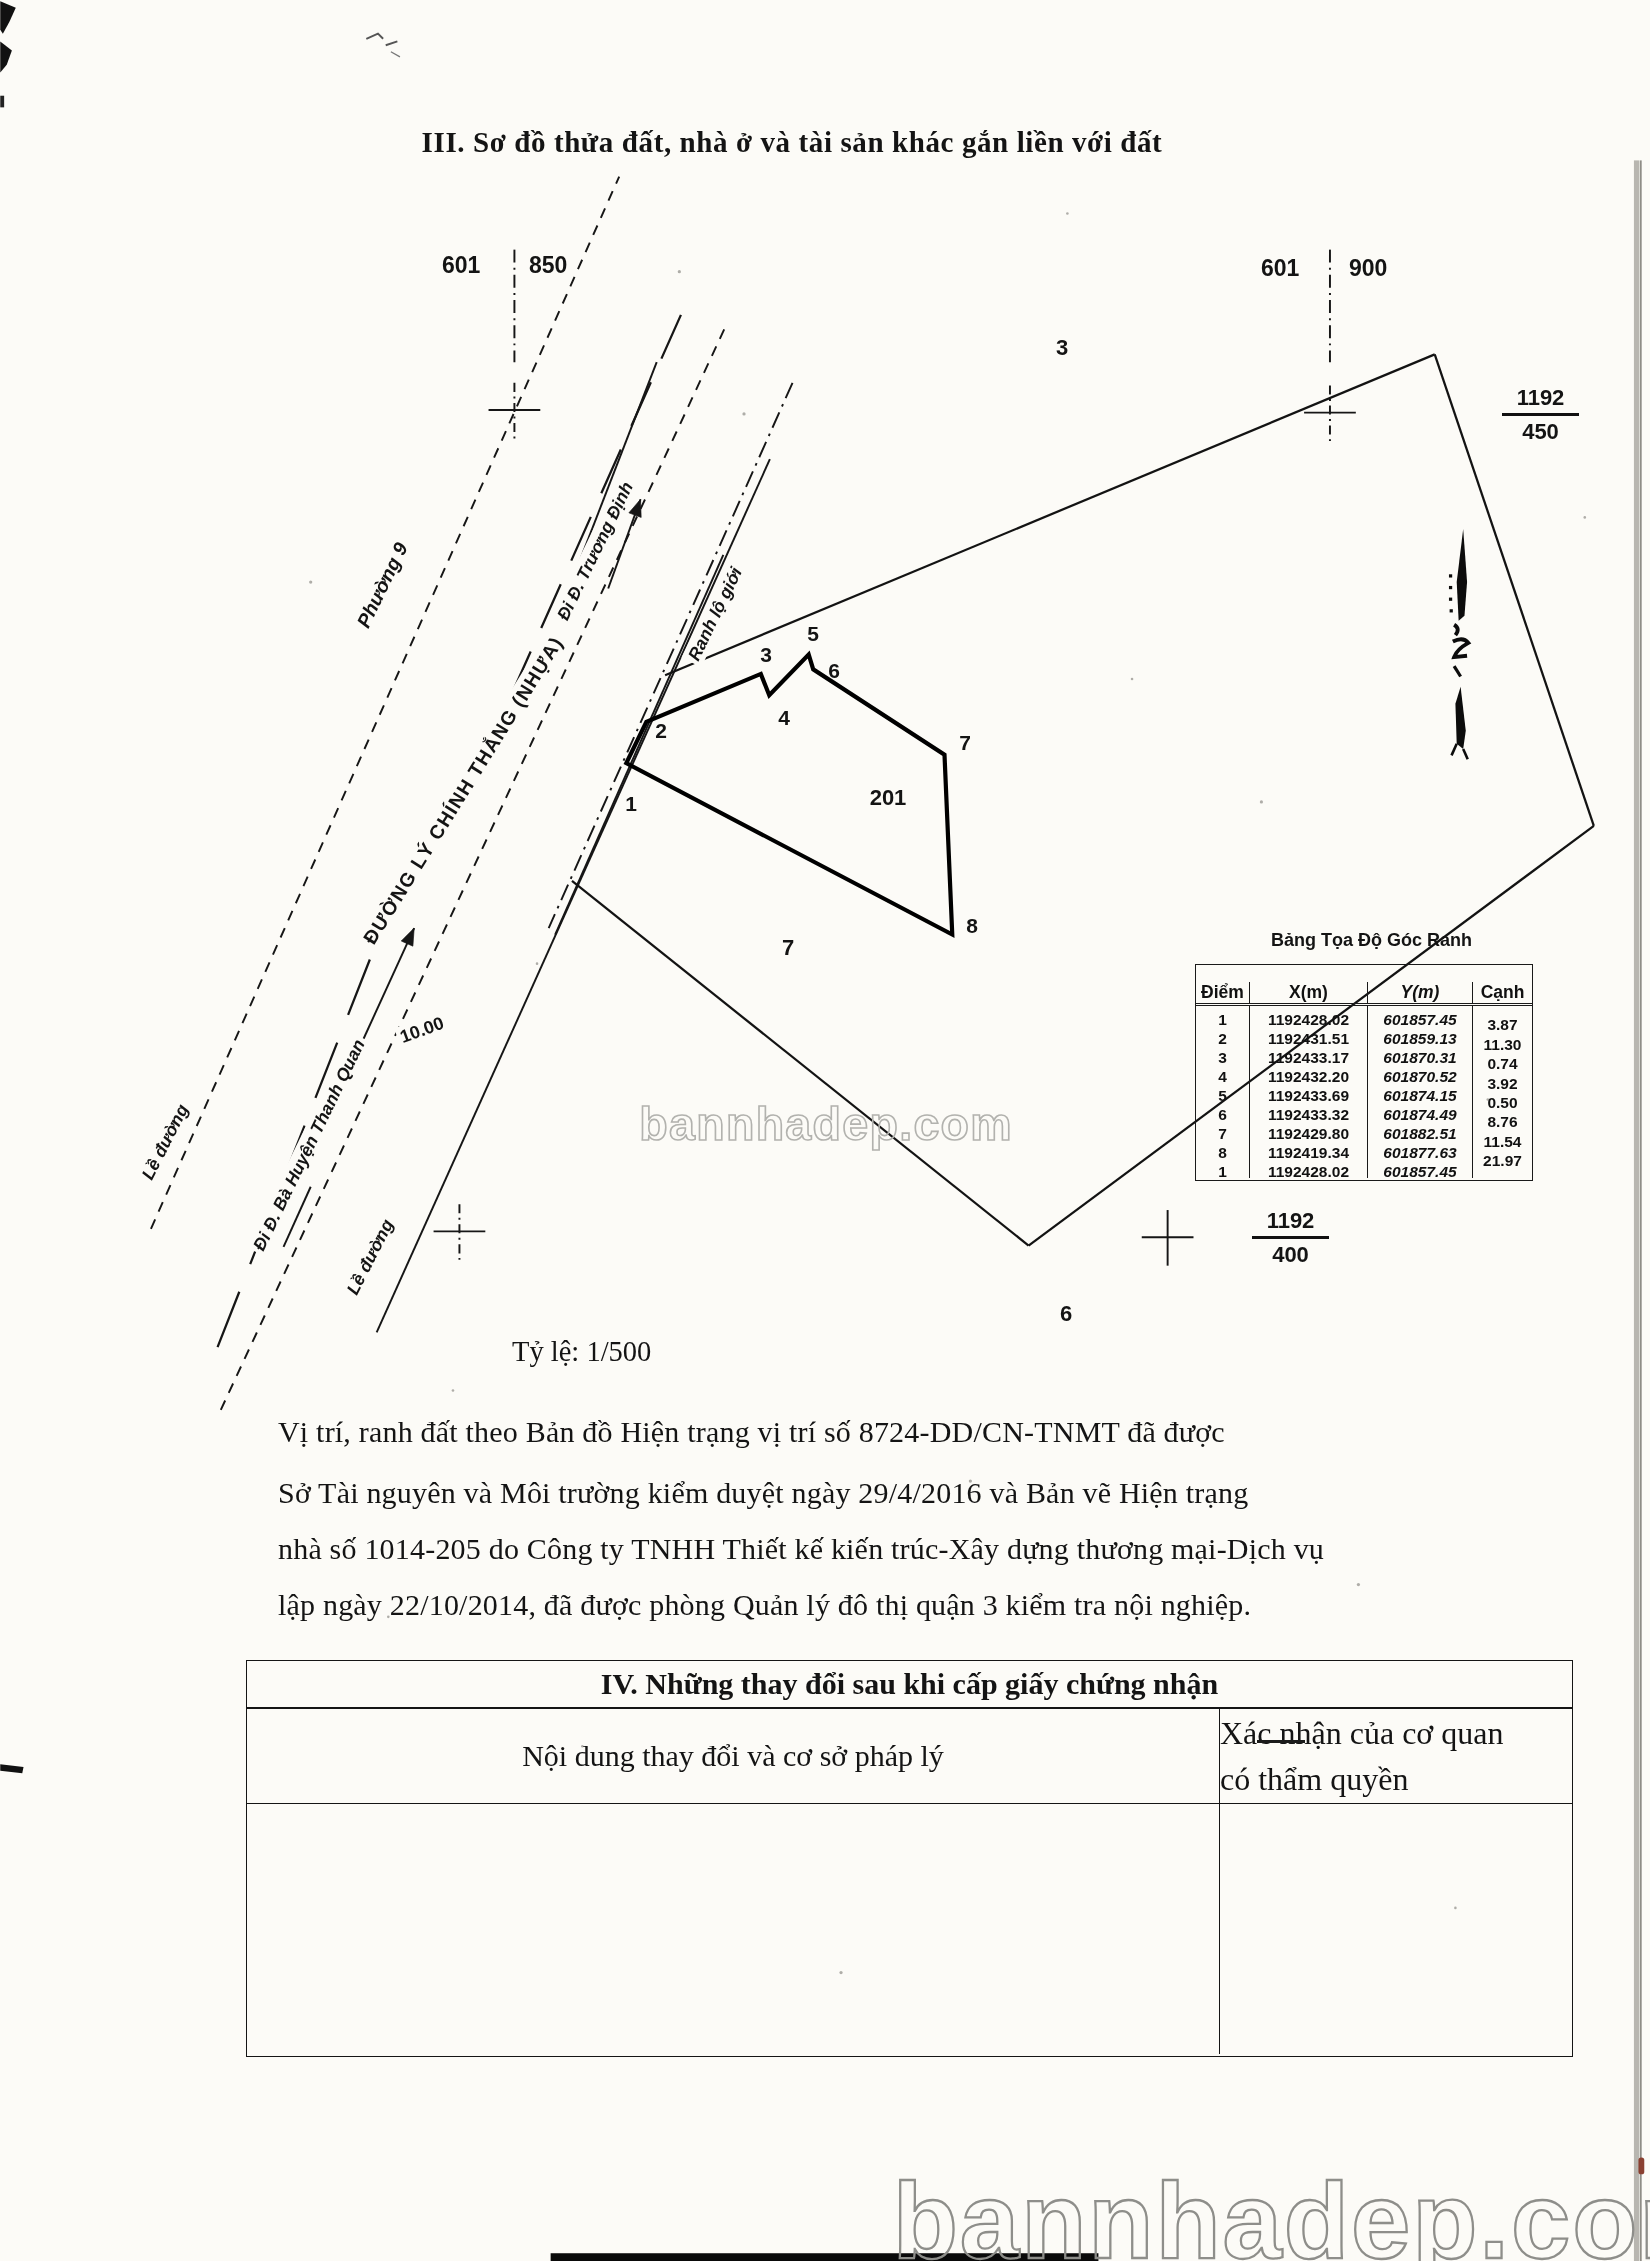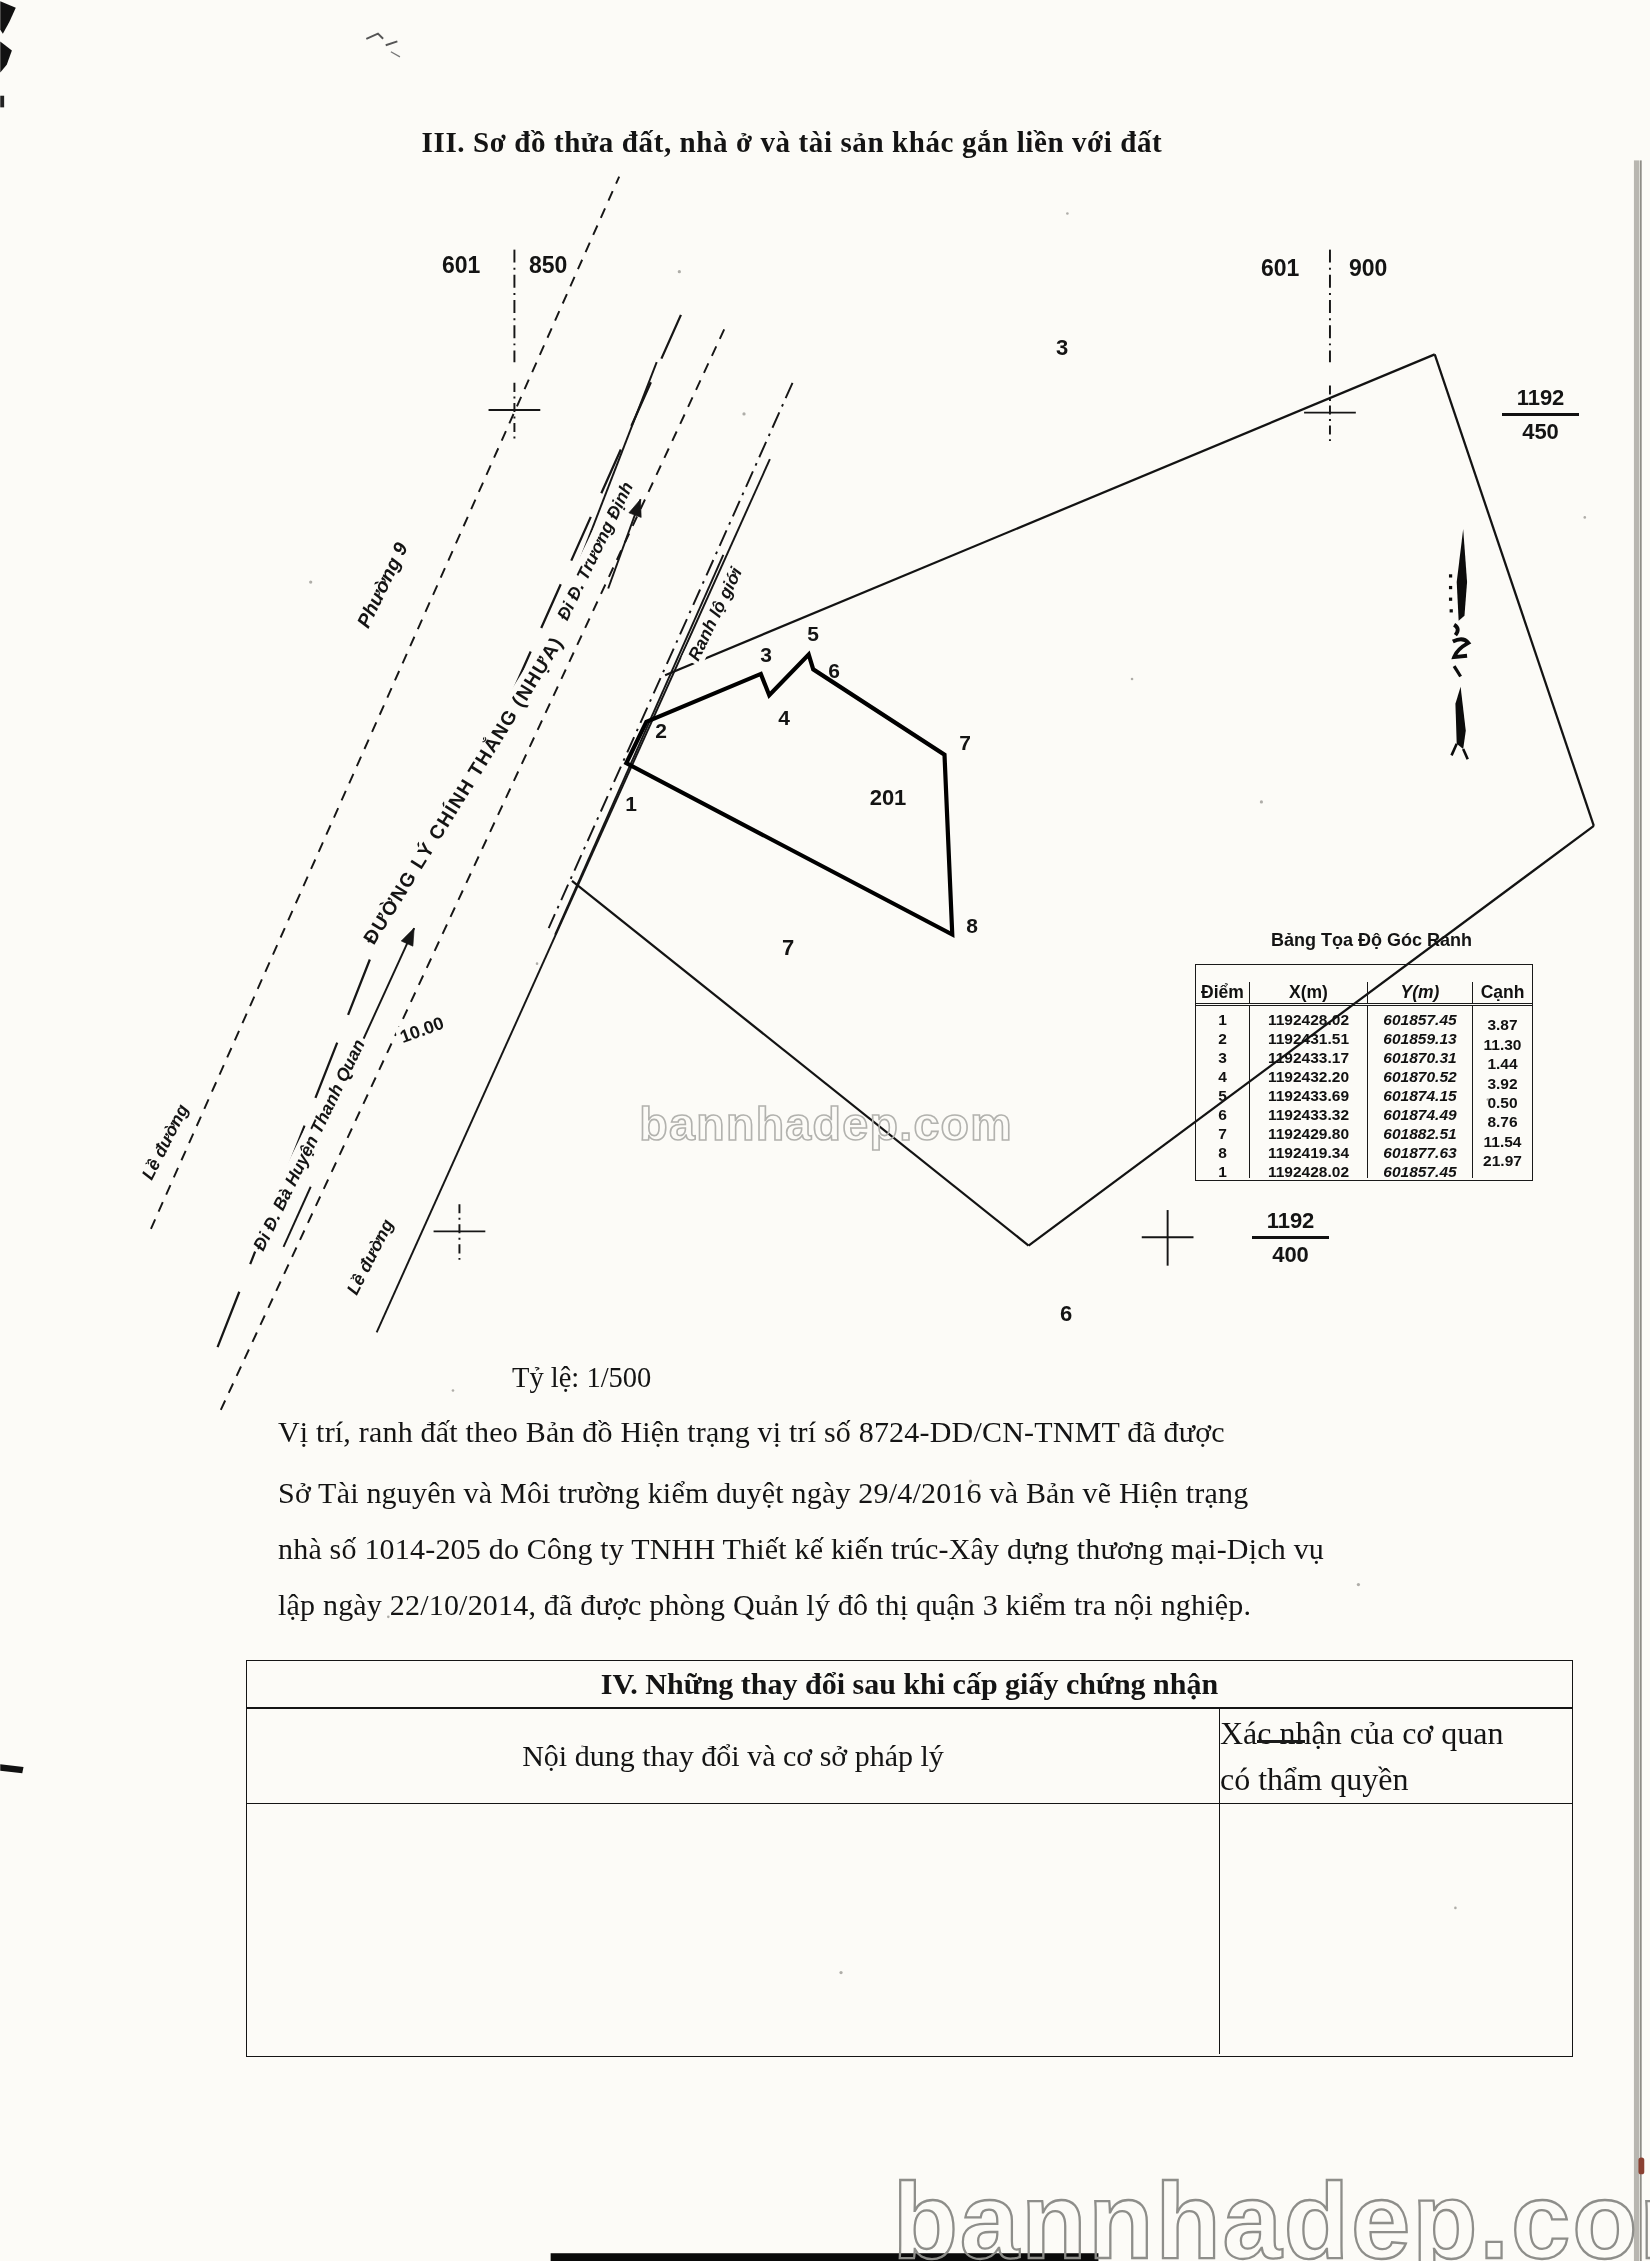--- a/index.html
+++ b/index.html
@@ -6,21 +6,21 @@
   #page{
     position:relative;width:1651px;height:2261px;background:#fcfbf7;
     overflow:hidden;font-family:"Liberation Serif","DejaVu Serif",serif;color:#141414;
   }
   #linework{position:absolute;left:0;top:0;z-index:1;}
   .txt{position:absolute;z-index:2;white-space:nowrap;}
   .center{text-align:center;}
   
   .doc-title{font-size:29px;font-weight:bold;letter-spacing:0.6px;}
   .para{font-size:30px;letter-spacing:0.2px;}
-  .scale{font-size:28.5px;margin-top:26px;}
+  .scale{font-size:28.5px;}
   
   .sans{font-family:"Liberation Sans","DejaVu Sans",sans-serif;}
   .gridnum{font-size:23px;font-weight:bold;}
   .fraction{width:85px;text-align:center;font-size:22px;font-weight:bold;line-height:1.25;}
   .fraction .bar{height:2.6px;background:#111;margin:1.9px 3.9px;}
   .rlabel{
     position:absolute;z-index:2;white-space:nowrap;
     font-family:"Liberation Sans","DejaVu Sans",sans-serif;
     transform:translate(-50%,-50%) rotate(var(--r));
     background:#fcfbf7;padding:0.6px 3.2px;
@@ -247,21 +247,21 @@
         <div>601870.52</div>
         <div>601874.15</div>
         <div>601874.49</div>
         <div>601882.51</div>
         <div>601877.63</div>
         <div>601857.45</div>
       </div>
       <div class="c-canh">
         <div class="edge" style="top:10.3px;">3.87</div>
         <div class="edge" style="top:30px;">11.30</div>
-        <div class="edge" style="top:49px;">1.44</div>
+        <div class="edge" style="top:49px;">0.74</div>
         <div class="edge" style="top:69px;">3.92</div>
         <div class="edge" style="top:88px;">0.50</div>
         <div class="edge" style="top:107px;">8.76</div>
         <div class="edge" style="top:127px;">11.54</div>
         <div class="edge" style="top:146px;">21.97</div>
       </div>
     </div>
   </div>
 
   <div class="txt scale" style="left:512px;top:1336px;">Tỷ lệ: 1/500</div>

